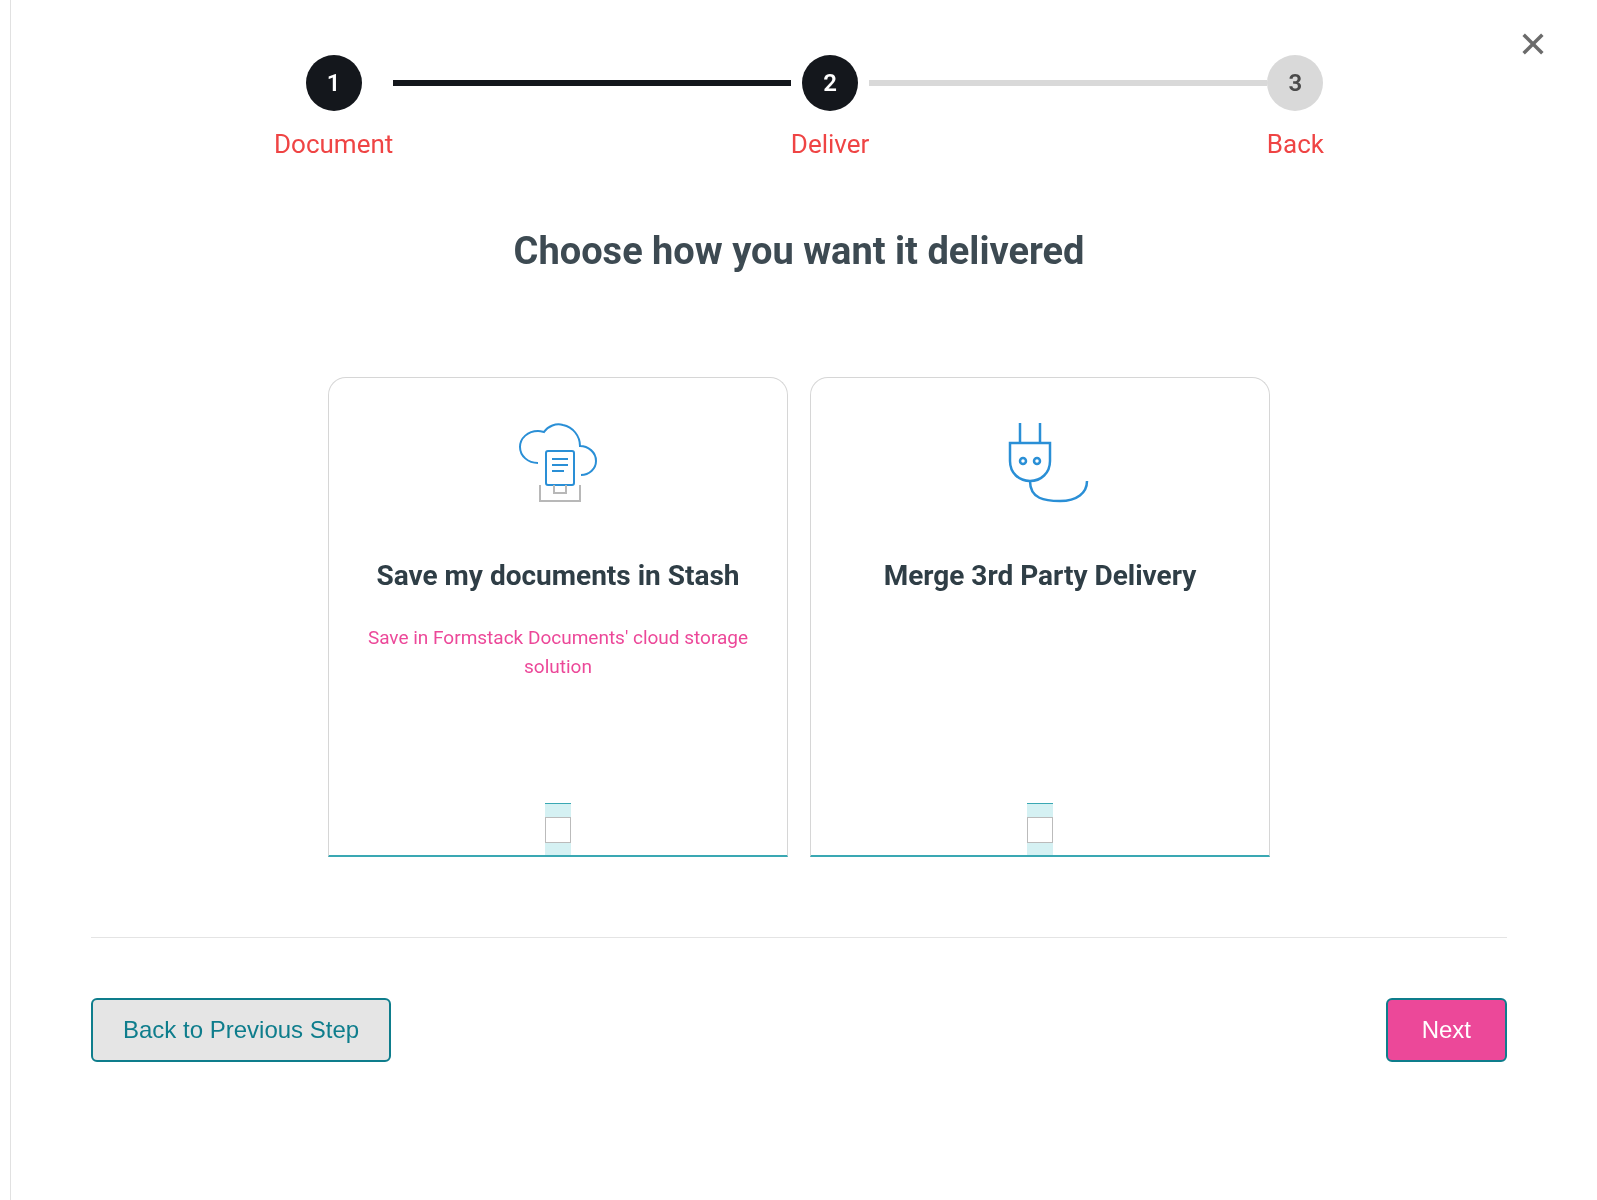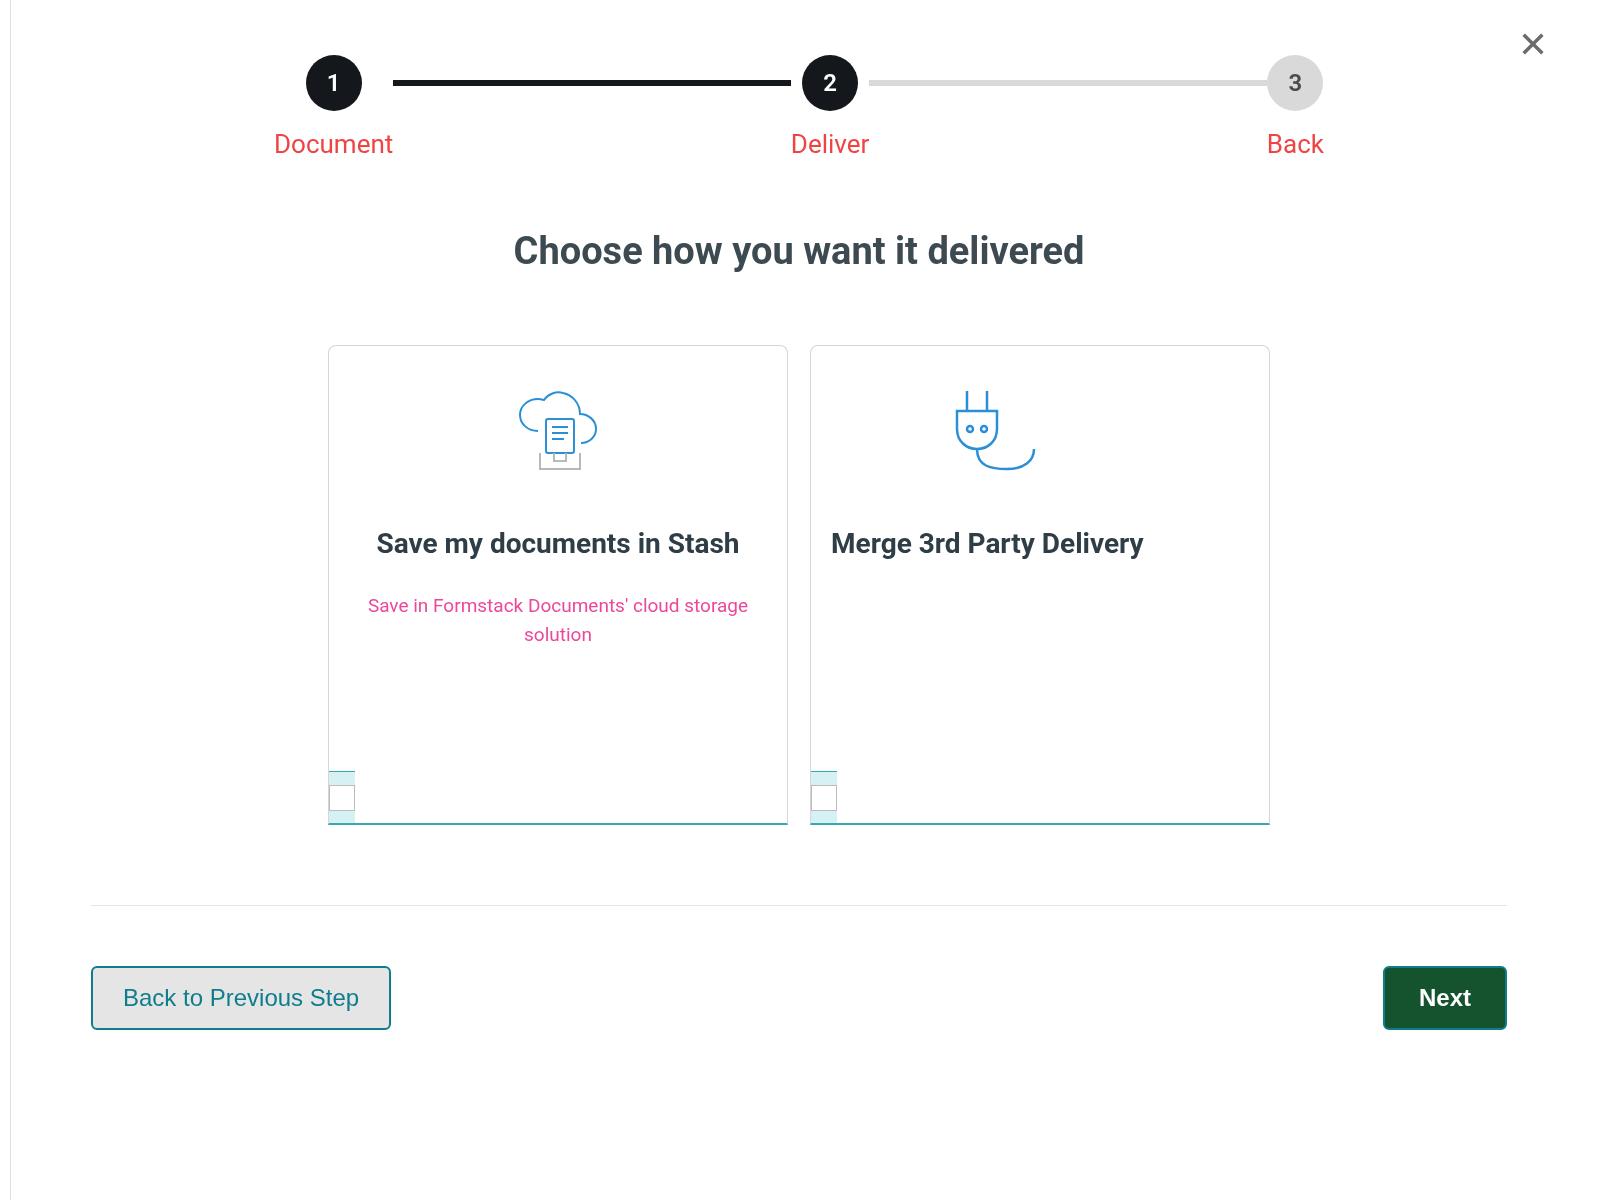--- a/index.html
+++ b/index.html
@@ -77,38 +77,38 @@
     z-index: 1;
   }
   .step-connector.filled { background: #14171c; }
   .step-connector.empty { background: #d9d9d9; }
 
   .page-title {
     text-align: center;
     font-size: 38px;
     font-weight: 700;
     color: #3d4a52;
-    margin-bottom: 72px;
+    margin-bottom: 104px;
   }
 
   
   .card-row {
     display: flex;
     gap: 22px;
     justify-content: center;
     margin-bottom: 80px;
   }
   .card {
     flex: 1;
     max-width: 460px;
     border: 1px solid #d6d6d6;
-    border-radius: 8px;
+    border-radius: 18px;
     display: flex;
     flex-direction: column;
-    align-items: flex-start;
+    align-items: center;
     overflow: hidden;
     min-height: 480px;
   }
   .card-body {
     flex: 1;
     padding: 40px 20px 30px 20px;
     display: flex;
     flex-direction: column;
     align-items: center;
     text-align: center;
@@ -174,24 +174,24 @@
     border-radius: 6px;
     cursor: pointer;
     font-weight: 500;
   }
   .btn-secondary {
     background: #e5e5e5;
     color: #0e7d8c;
     border: 2px solid #0e7d8c;
   }
   .btn-primary {
-    background: #14532d;
+    background: #ec4899;
     color: #fff;
     border: 2px solid #0e7d8c;
-    font-weight: 700;
+    font-weight: 400;
     padding: 16px 34px;
   }
 </style>
 </head>
 <body>
 
 <div class="modal">
 
   <div class="close-btn">
     <svg viewBox="0 0 24 24" fill="none">

